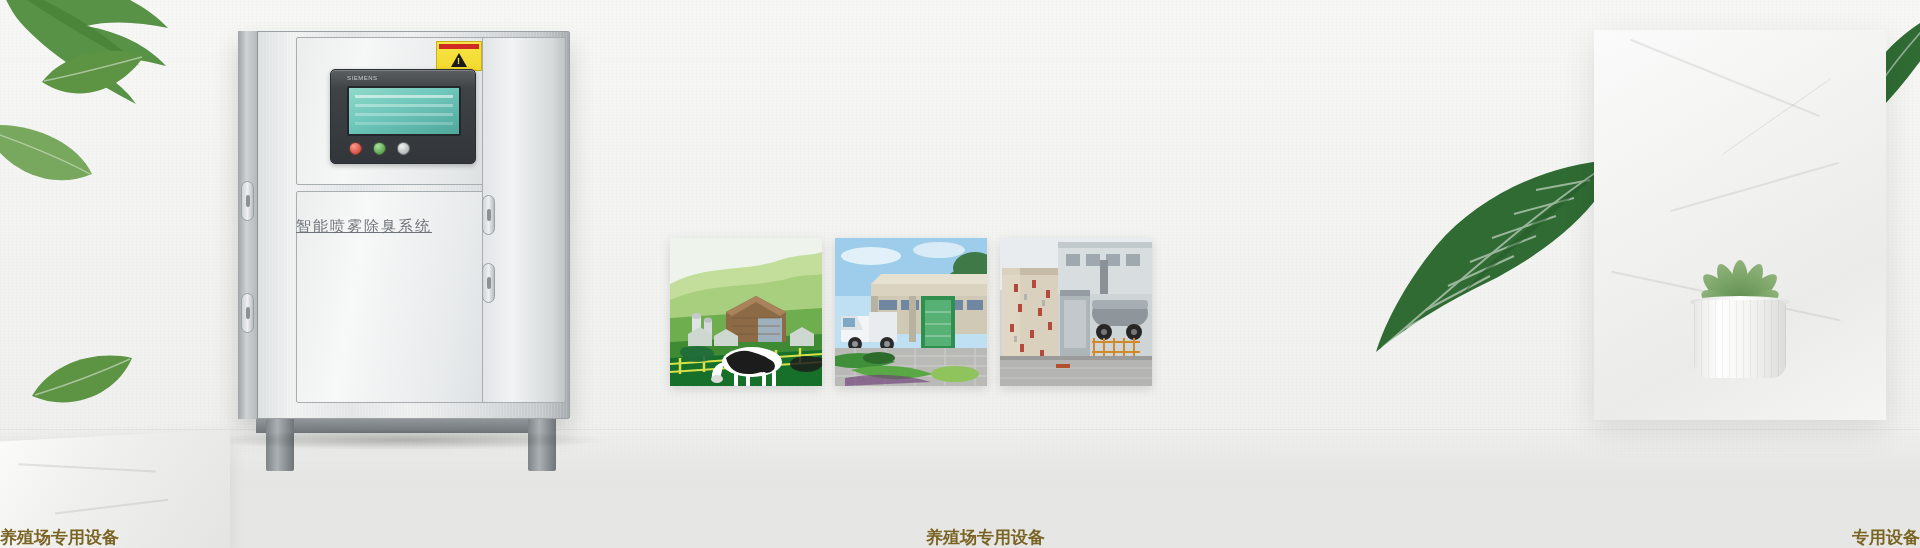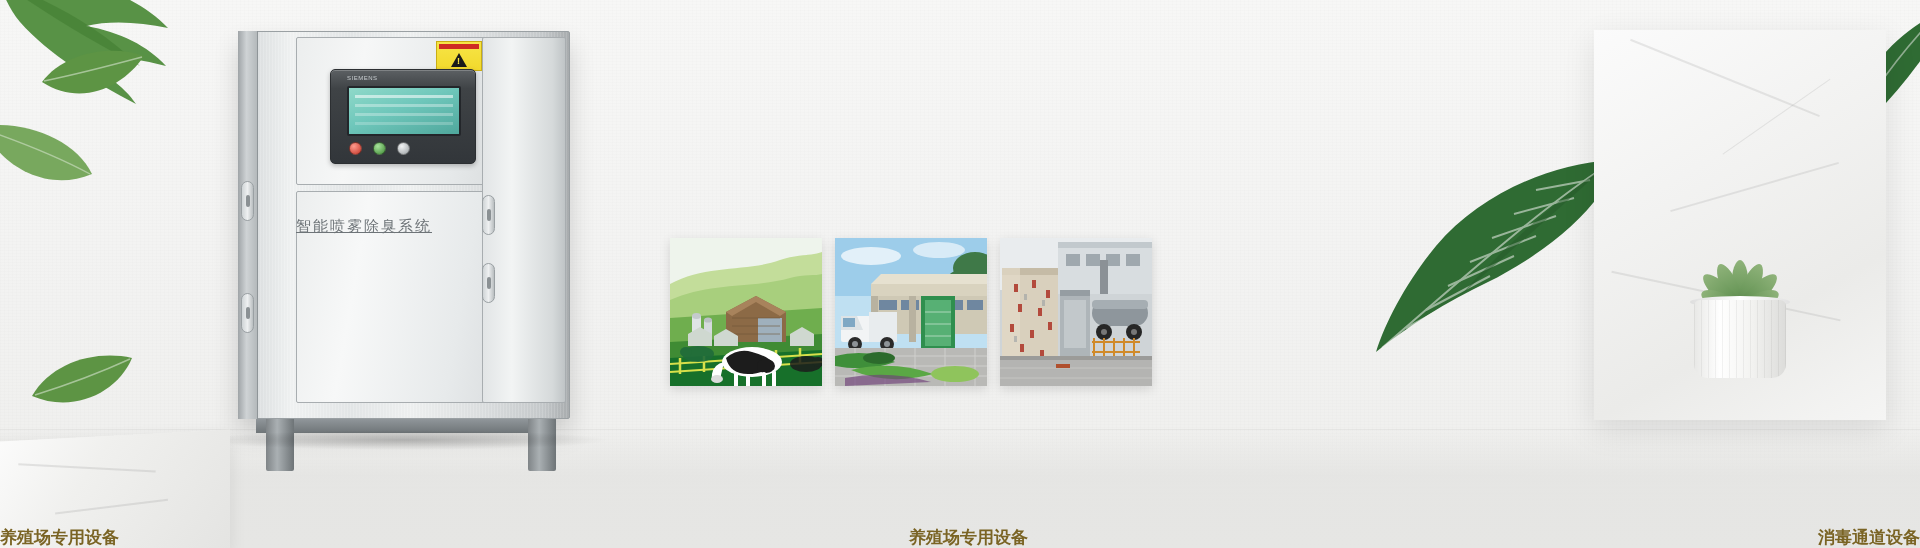--- a/index.html
+++ b/index.html
@@ -548,16 +548,16 @@
       <span class="lf" style="transform:translateX(-50%) rotate(-84deg);height:34px;"></span>
       <span class="lf" style="transform:translateX(-50%) rotate(84deg);height:34px;"></span>
     </div>
     <div class="pot-rim"></div>
     <div class="pot"></div>
   </div>
 
   <div class="captions">
     <span class="cap">养殖场专用设备</span>
     <span class="cap">养殖场专用设备</span>
-    <span class="cap">消毒通道设备</span>
+    <span class="cap">专用设备</span>
   </div>
 
 </div>
 
 </body></html>

